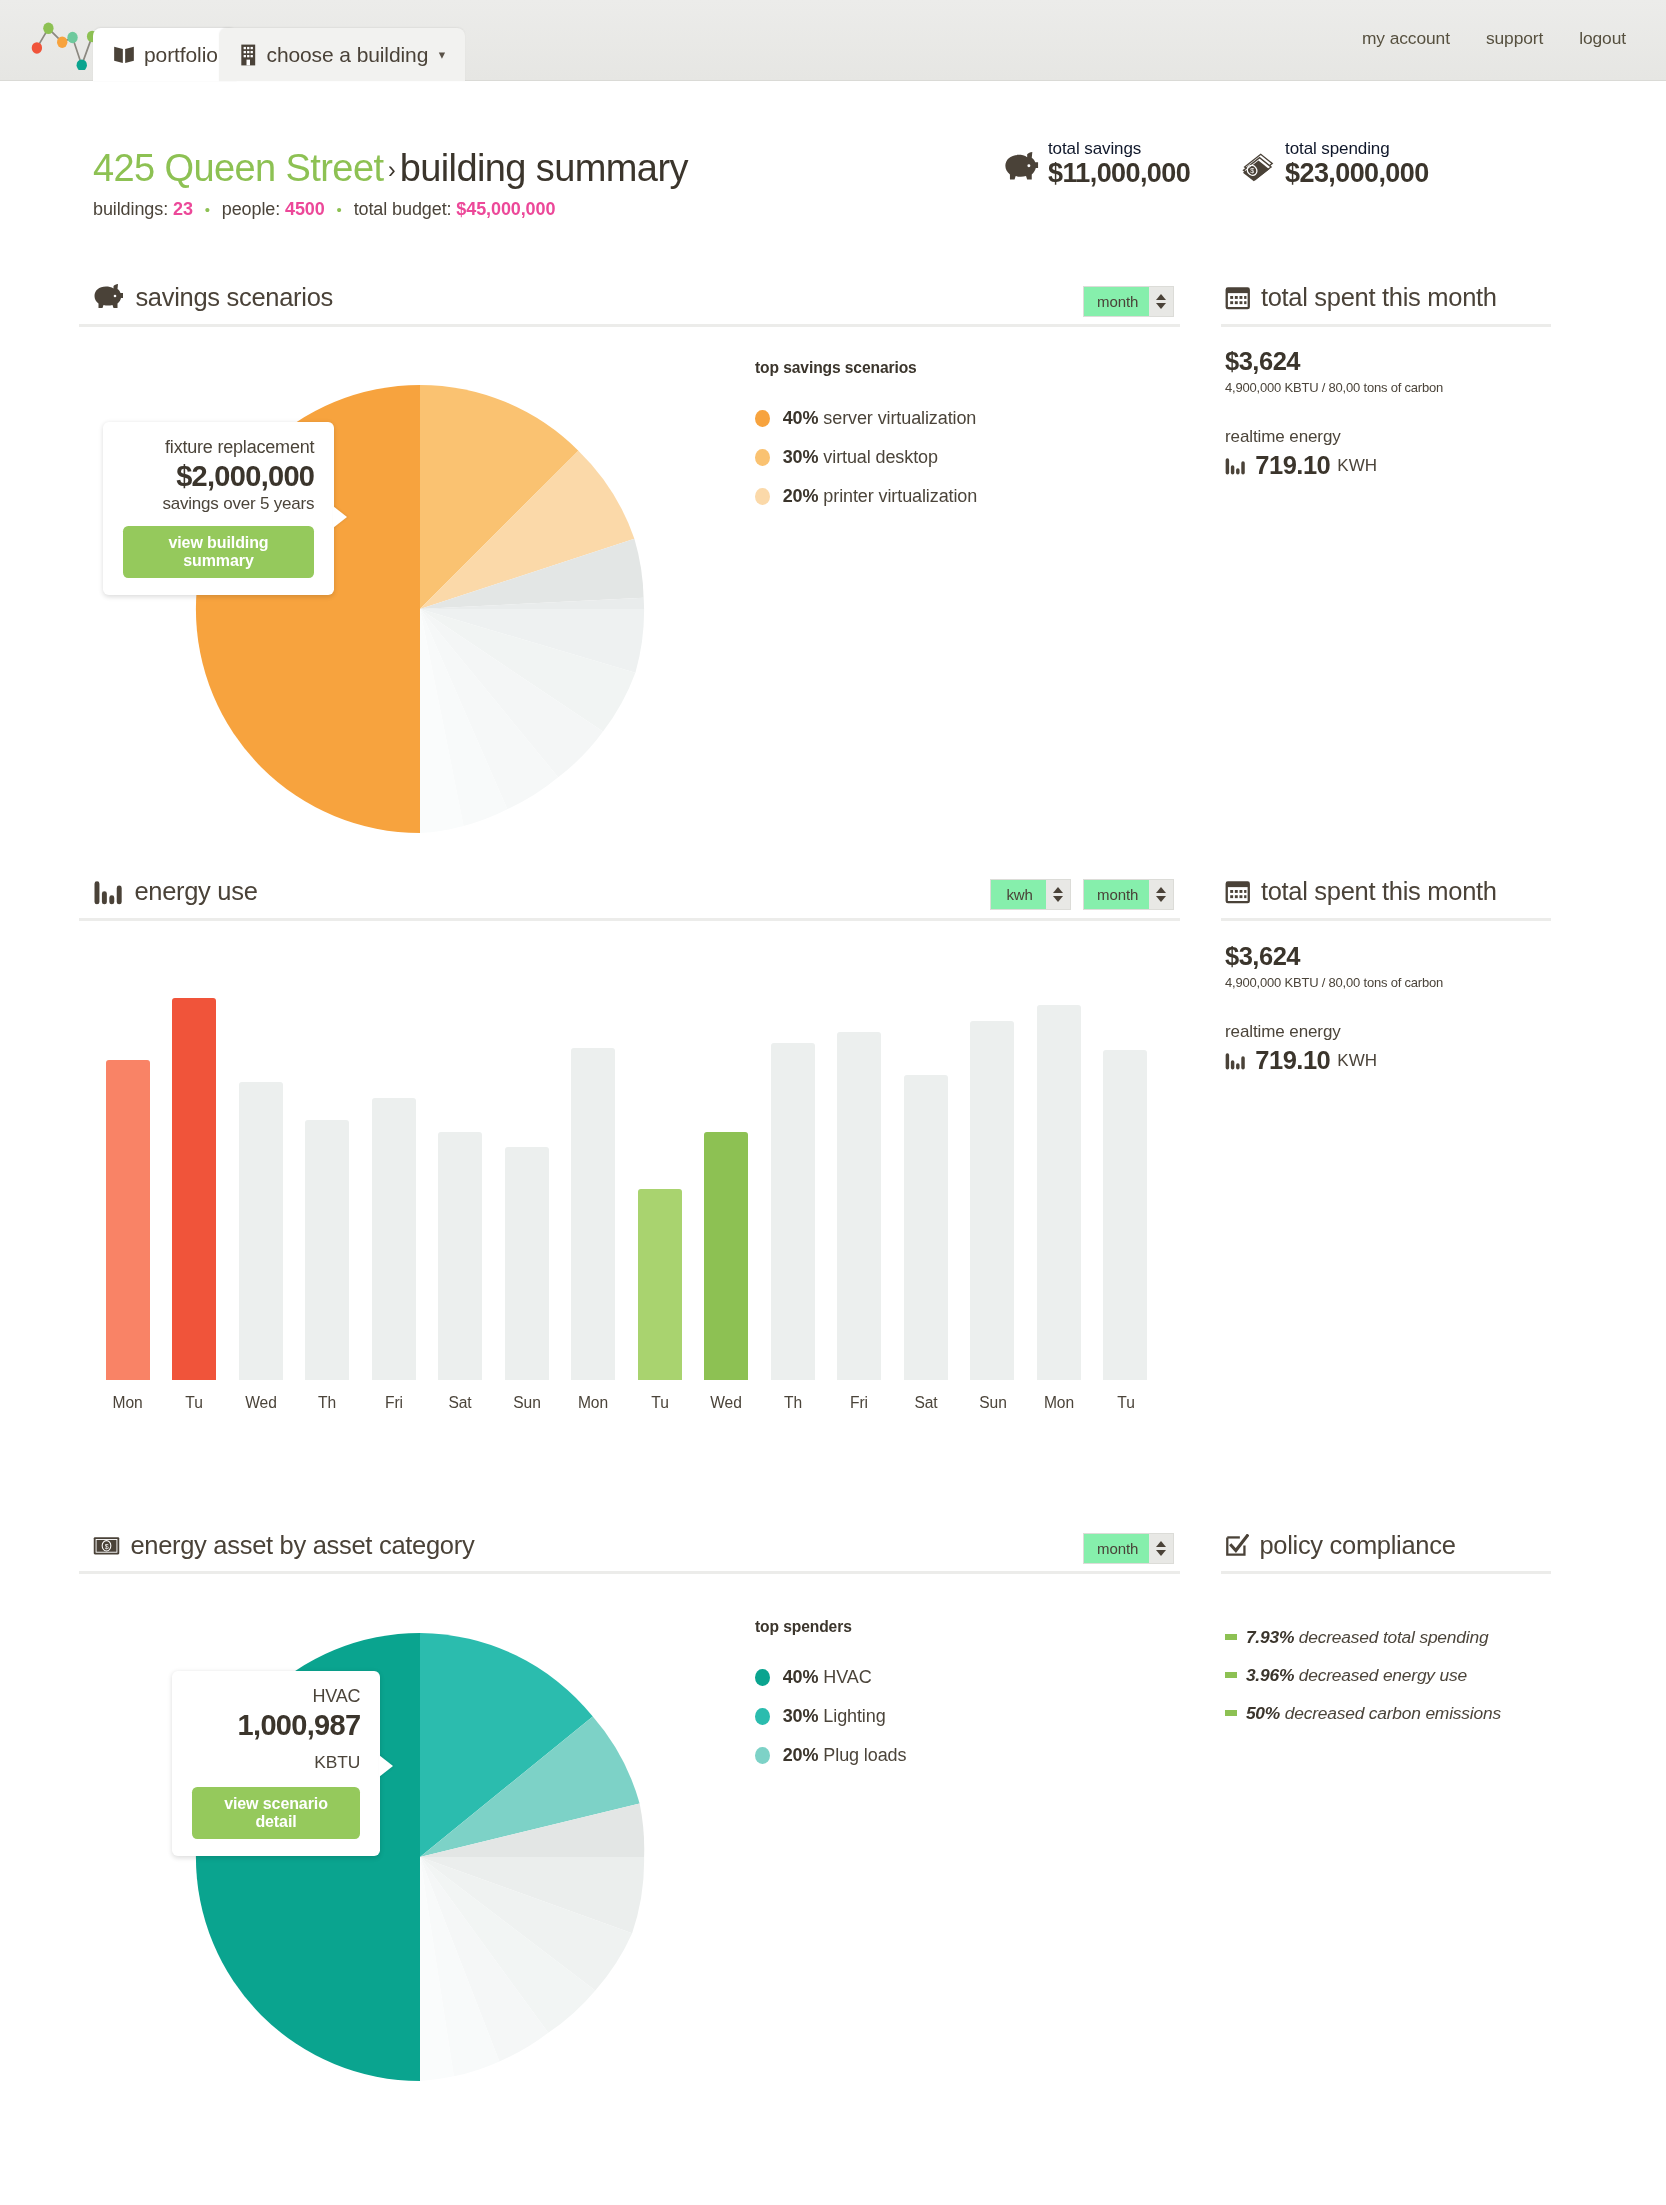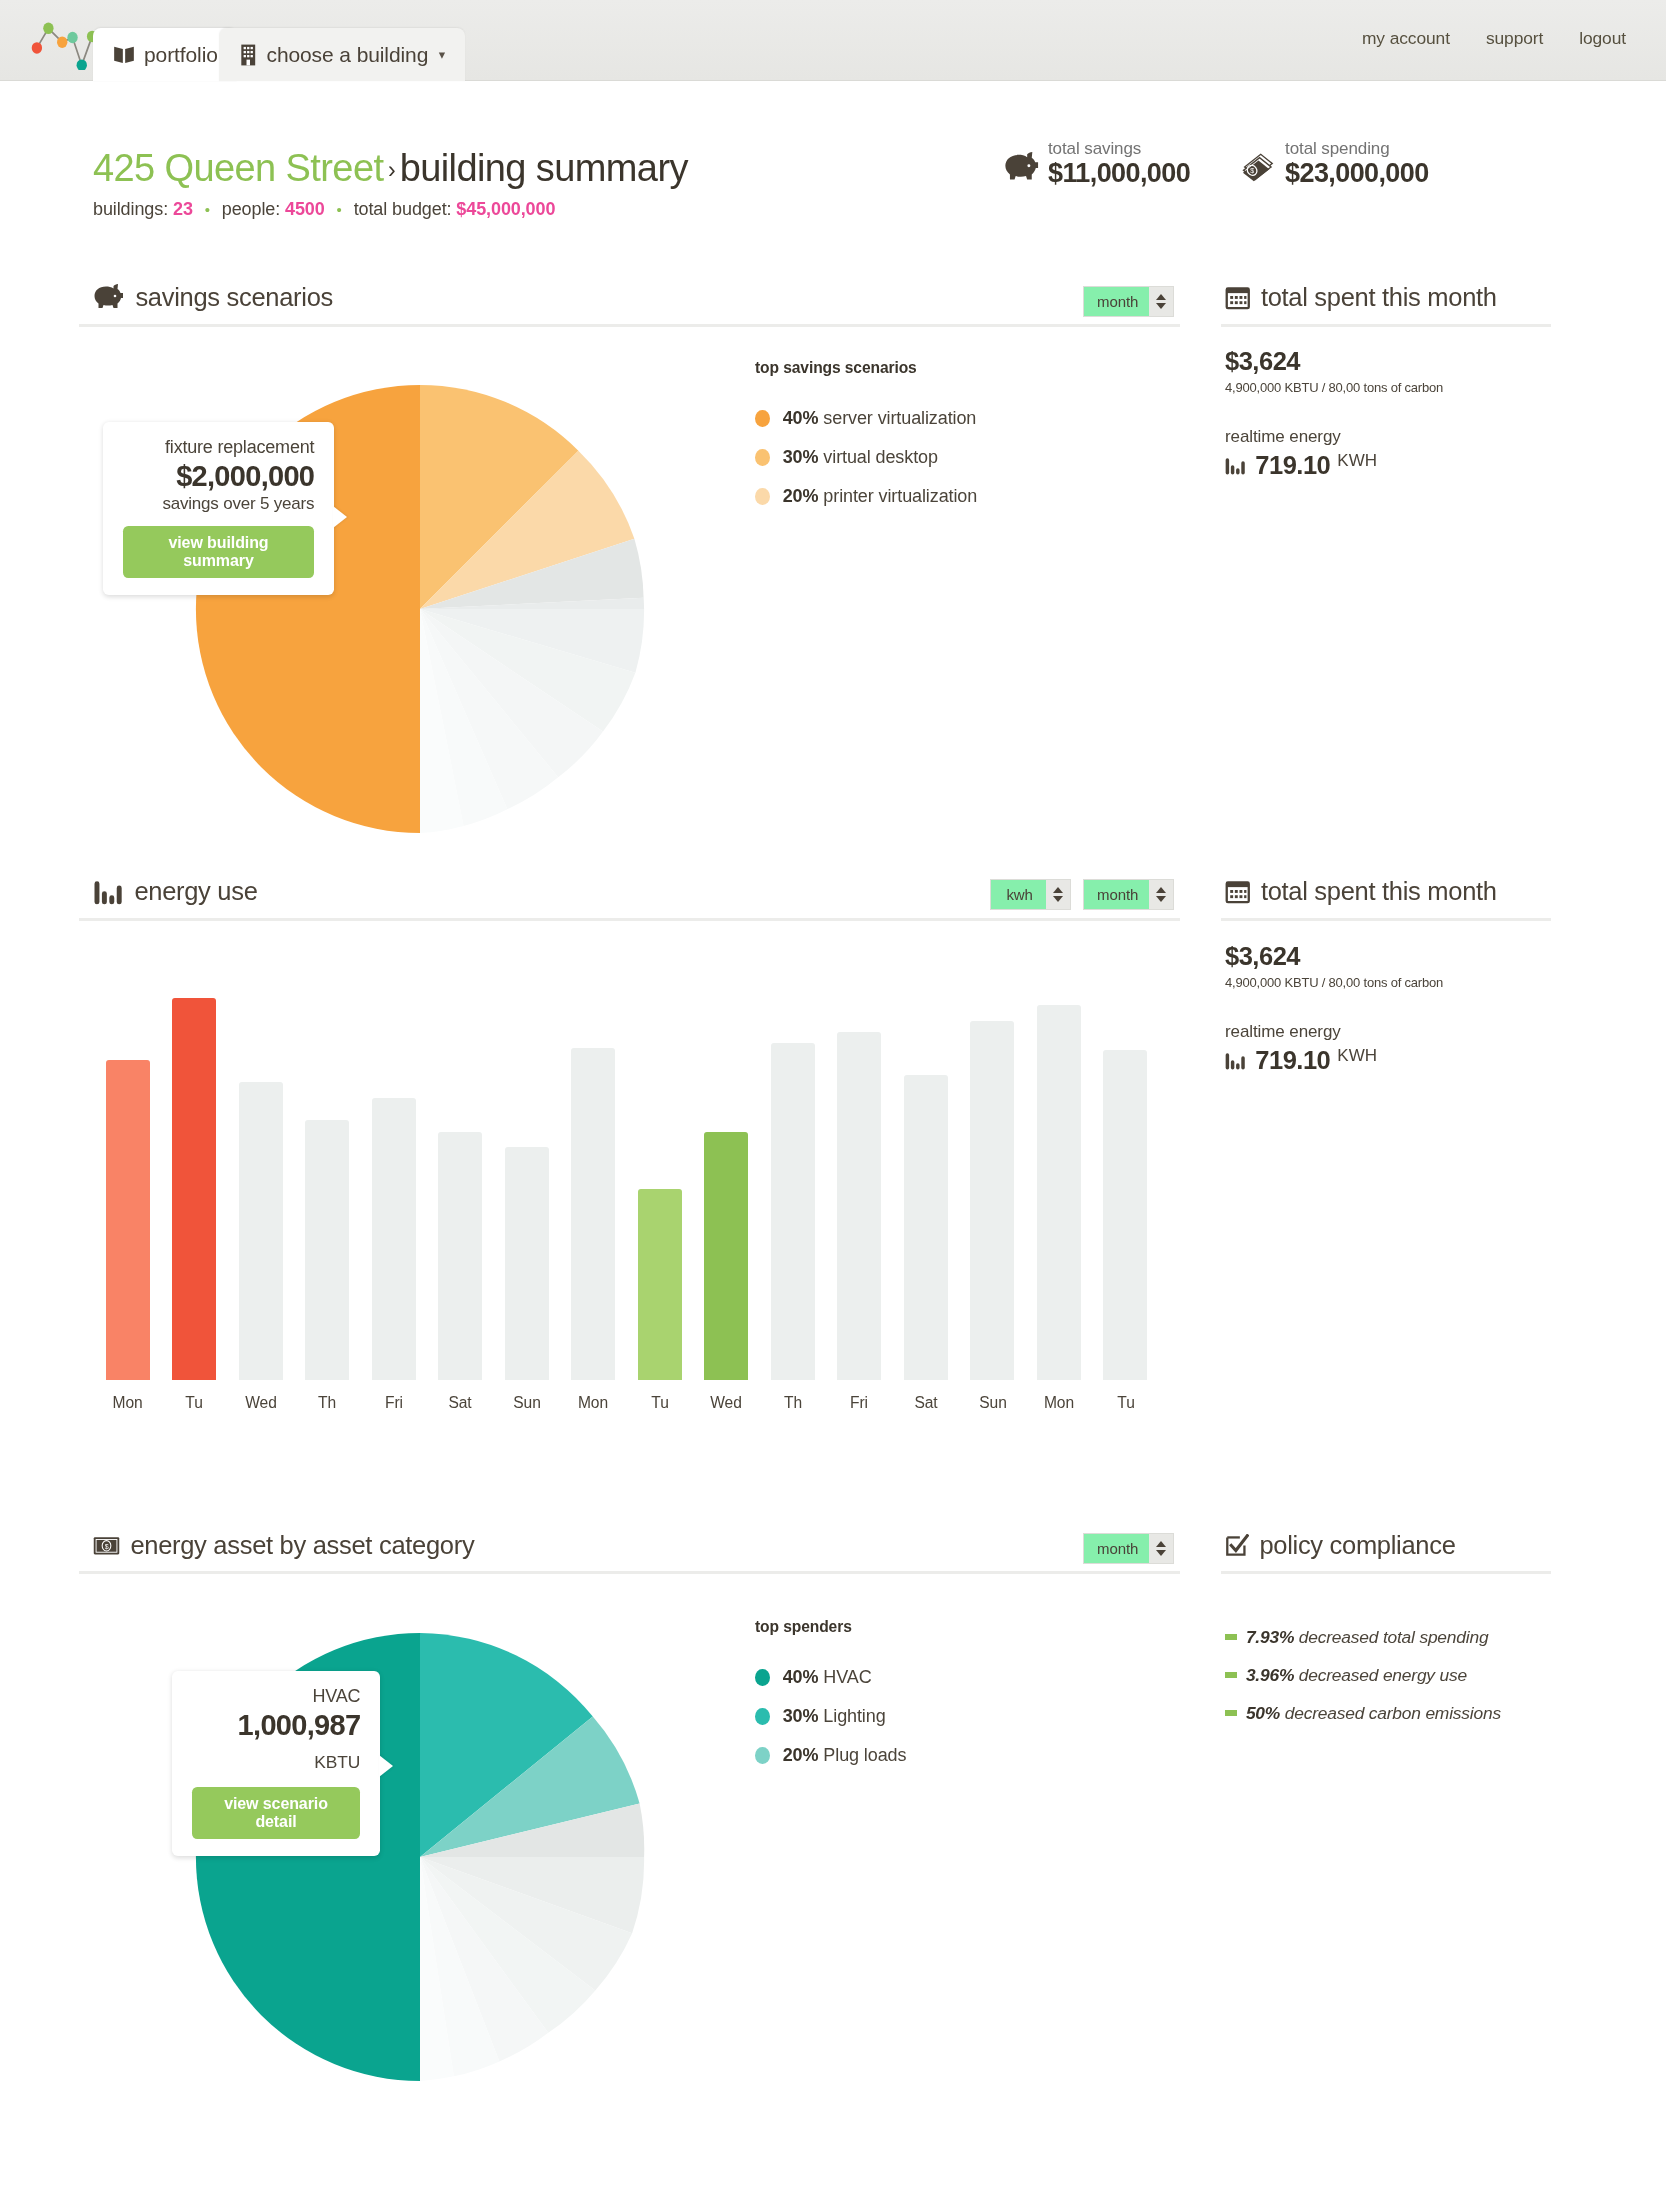--- a/index.html
+++ b/index.html
@@ -73,21 +73,21 @@
   .subline {
     margin-top: 11.6px; font-size: 18px; color: #4b443a; letter-spacing: -0.1px;
   }
   .subline b { font-weight: bold; color: #ec4899; }
   .subline .dot { color: #8dc153; padding: 0 7px; font-size: 15px; }
 
   
   .kpis { position: absolute; left: 1004px; top: 139px; display: flex; gap: 51px; }
   .kpi { display: flex; align-items: flex-end; }
   .kpi .kicon { margin-right: 8px; padding-bottom: 2.3px; }
-  .kpi .klabel { font-size: 17px; color: #737373; letter-spacing: -0.1px; }
+  .kpi .klabel { font-size: 17px; color: #0f172a; letter-spacing: -0.1px; }
   .kpi .kval { font-size: 27px; font-weight: bold; color: #3b352c; letter-spacing: -0.6px; line-height: 1.05; }
 
   
   .panel-title {
     position: absolute;
     display: flex; align-items: center;
     font-size: 25.5px; color: #4a4238; letter-spacing: -0.3px;
   }
   .panel-title .picon { margin-right: 10.4px; display: flex; align-items: center; }
   .rule { position: absolute; height: 2.9px; background: #ececea; }
@@ -124,21 +124,21 @@
   .legend-row { display: flex; align-items: center; height: 39px; }
   .legend-dot { width: 15px; height: 17.4px; border-radius: 50%; margin-right: 12.7px; flex: none; }
   .legend-txt { font-size: 18px; color: #4b443a; letter-spacing: -0.1px; }
   .legend-txt b { font-weight: bold; color: #3b352c; }
 
   
   .statblock { position: absolute; }
   .stat-amount { font-size: 25.5px; font-weight: bold; color: #3b352c; letter-spacing: -0.5px; }
   .stat-sub { font-size: 13px; color: #4b443a; margin-top: 3.5px; letter-spacing: -0.2px; }
   .stat-rt-label { font-size: 17px; color: #4b443a; letter-spacing: -0.1px; }
-  .stat-rt-row { display: flex; align-items: flex-start; margin-top: 4.6px; }
+  .stat-rt-row { display: flex; align-items: center; margin-top: 4.6px; }
   .stat-rt-row .bicon { margin-right: 9.3px; align-self: center; display:flex; }
   .stat-rt-val { font-size: 25.5px; font-weight: bold; color: #3b352c; letter-spacing: -0.5px; }
   .stat-rt-unit { font-size: 17px; color: #4b443a; margin-left: 7px; }
 
   
   .comp-row { display: flex; align-items: center; height: 38px; }
   .comp-dash { width: 11.6px; height: 5.2px; background: #8dc153; margin-right: 9.3px; flex:none; }
   .comp-txt { font-size: 17.4px; color: #4b443a; letter-spacing: -0.2px; font-style: italic; }
   .comp-txt b { font-weight: bold; color: #3b352c; }
 

